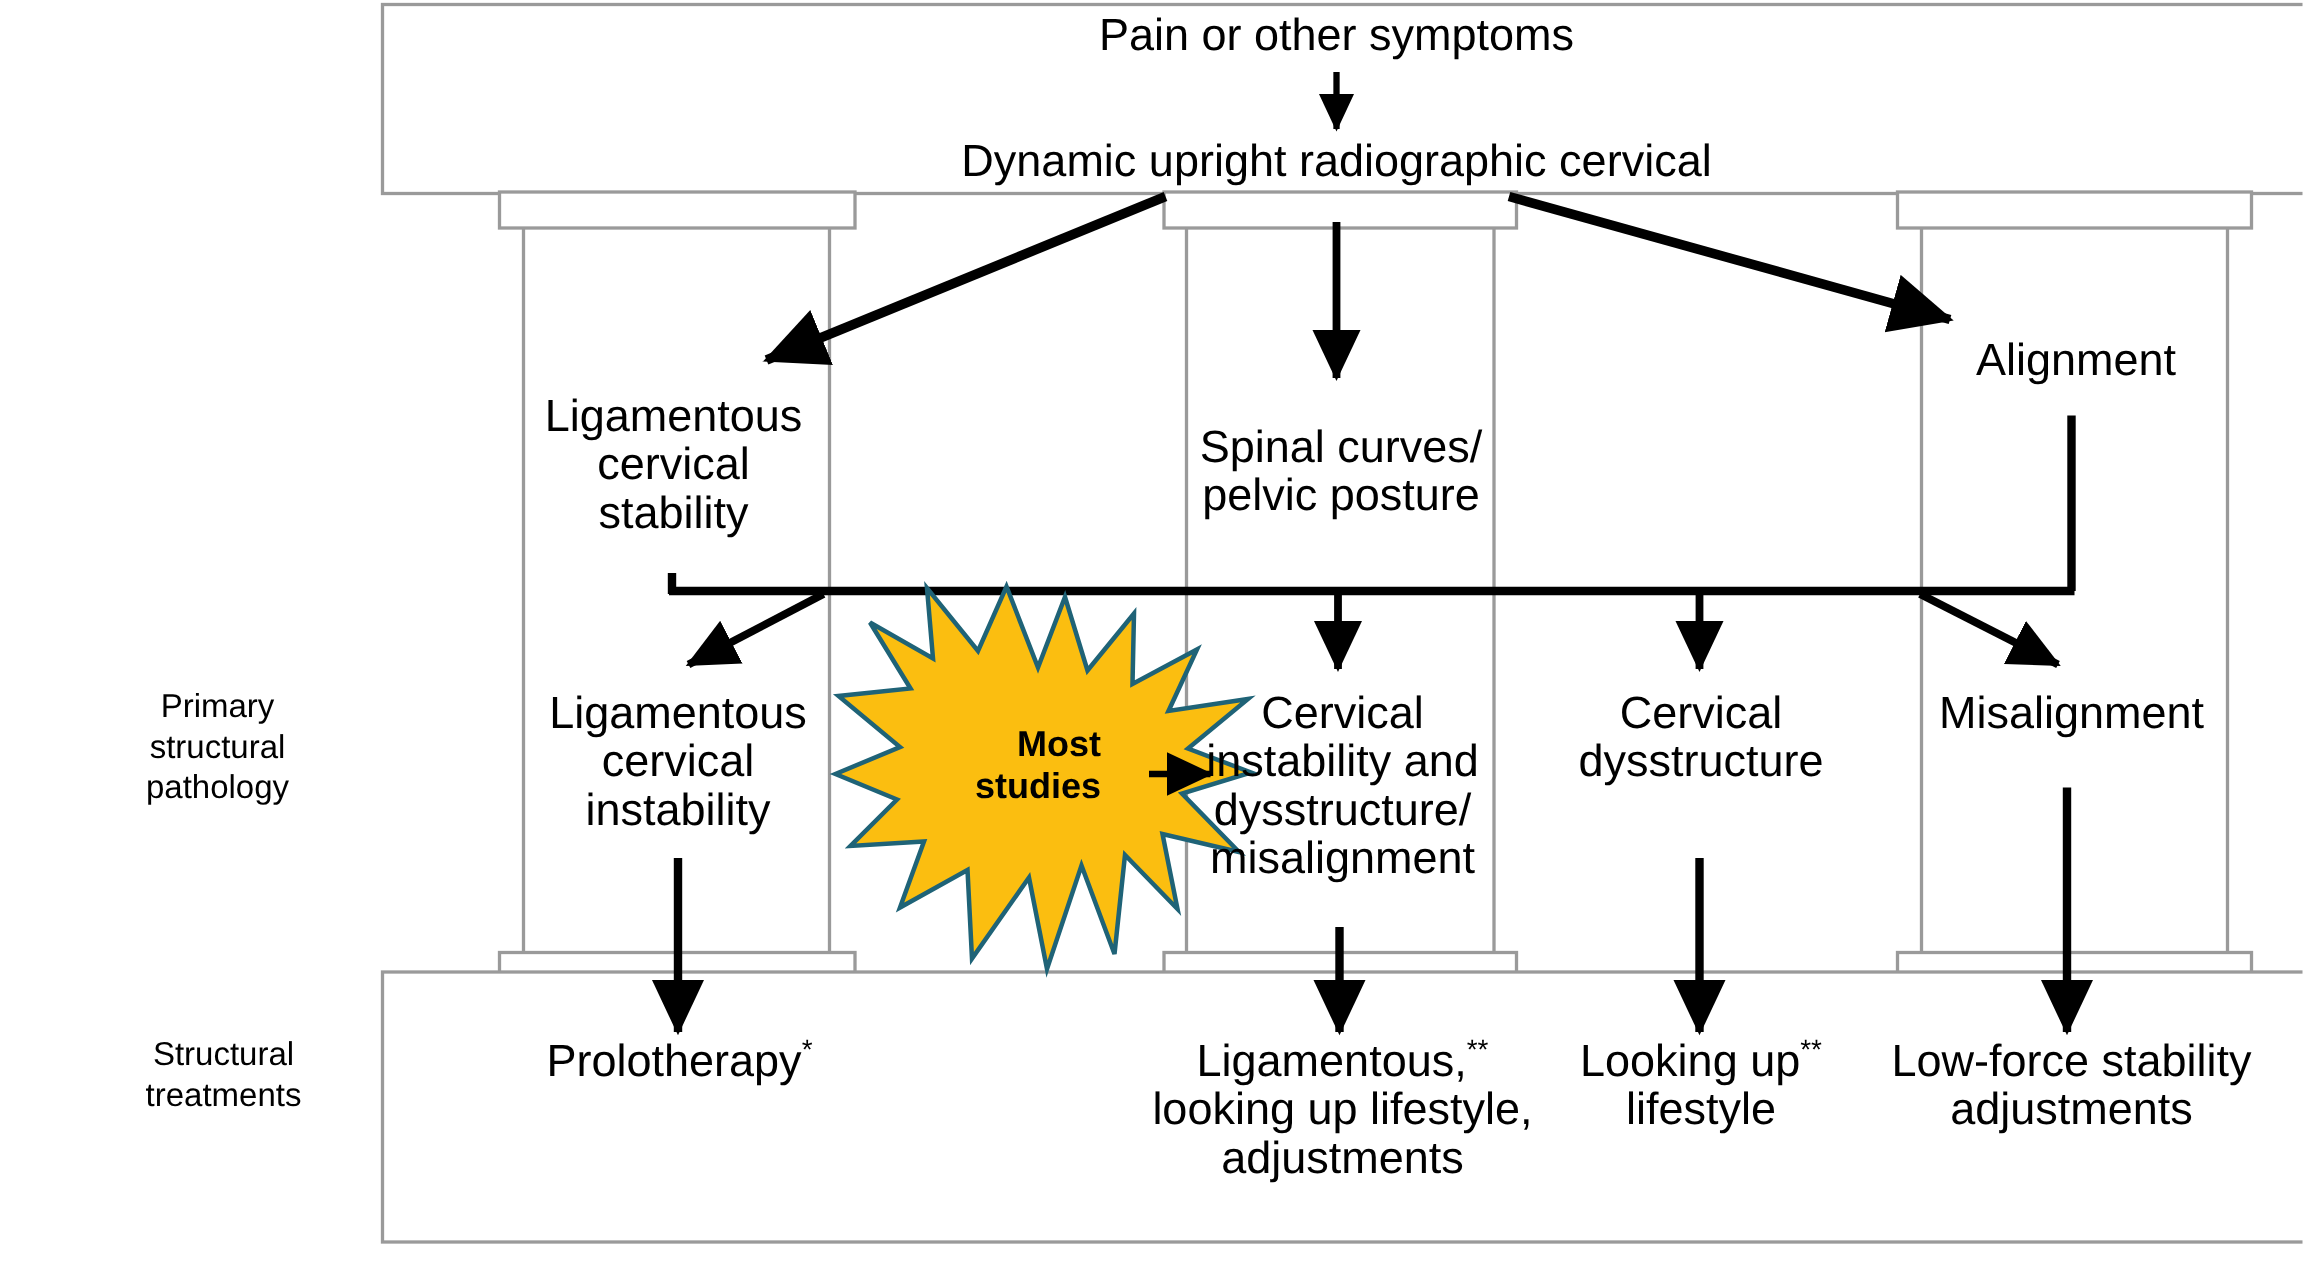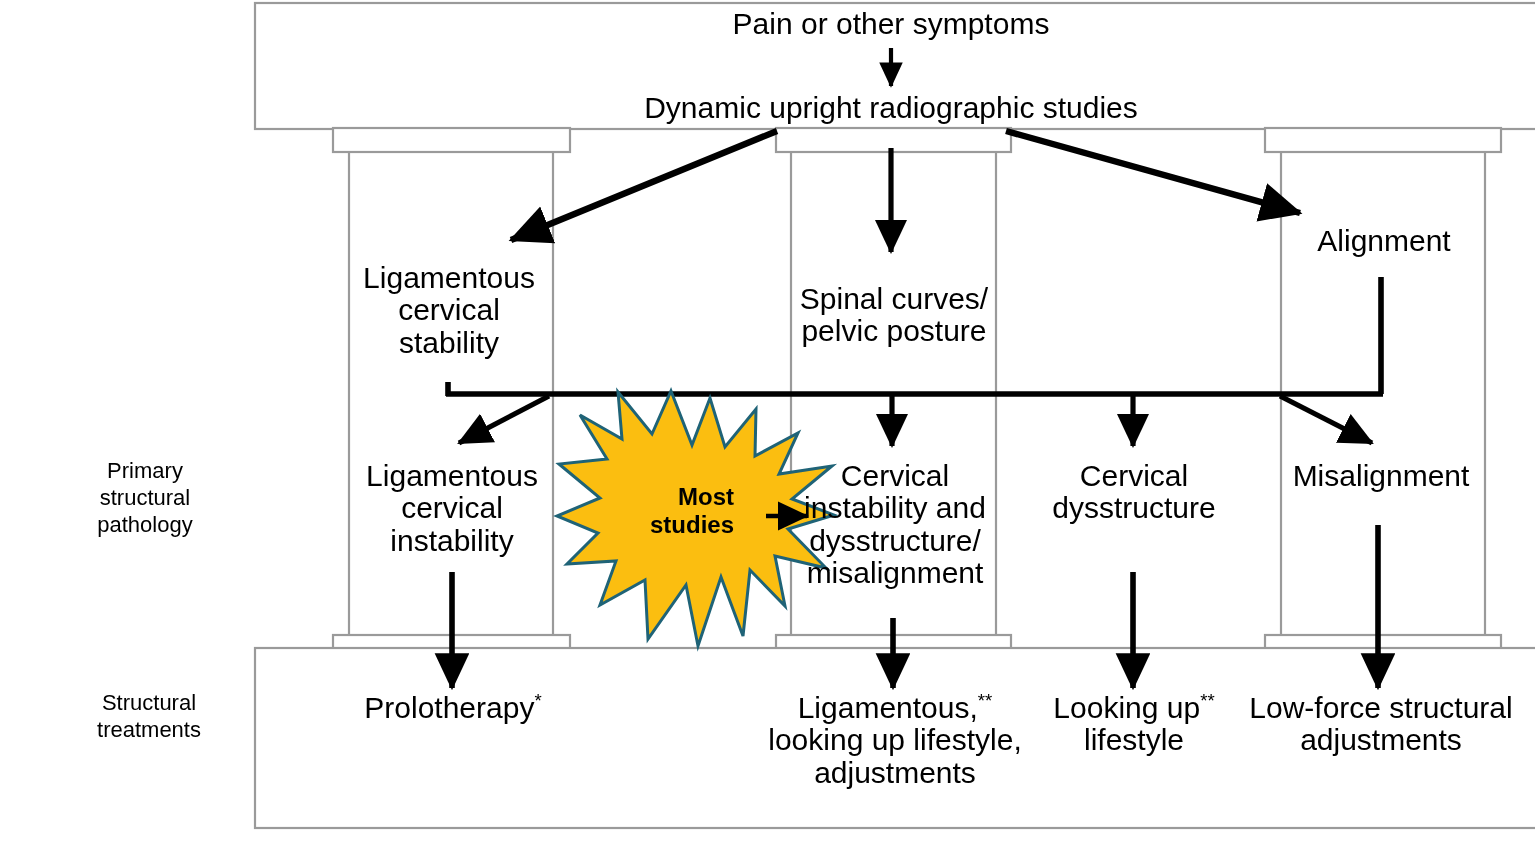--- a/index.html
+++ b/index.html
@@ -126,21 +126,21 @@
 
     <g>
       <polygon points="627,391 648,445 666,398 681,447 712,409 711,456 754,433 735,474 788,466 748,499 790,515 744,529 782,568 731,556 741,606 706,570 699,636 677,577 654,646 642,585 604,639 601,580 556,605 572,561 523,564 554,533 513,516 556,498 515,464 563,459 536,415 578,439 574,392 608,434" fill="#FBBE10" stroke="#1F6377" stroke-width="3"></polygon>
     </g>
 
     <line x1="722" y1="516" x2="763" y2="516" stroke="#000" stroke-width="4.4" marker-end="url(#ahs)"></line>
   </svg>
 
   <div class="lbl top-text" style="left:627px;top:8px;width:440px;">Pain or other symptoms</div>
 
-  <div class="lbl top-text" style="left:577px;top:92px;width:540px;">Dynamic upright radiographic studies</div>
+  <div class="lbl top-text" style="left:577px;top:92px;width:540px;">Dynamic upright radiographic cervical</div>
 
   <div class="lbl node-text" style="left:300px;top:262px;width:210px;">Ligamentous
 cervical
 stability</div>
 
   <div class="lbl node-text" style="left:1240px;top:225px;width:200px;">Alignment</div>
 
   <div class="lbl node-text" style="left:740px;top:283px;width:220px;">Spinal curves/
 pelvic posture</div>
 
@@ -162,21 +162,21 @@
 
   <div class="lbl node-text" style="left:296px;top:692px;width:226px;"><span>Prolotherapy</span><span class="sup">*</span><span></span></div>
 
   <div class="lbl node-text" style="left:706px;top:692px;width:290px;"><span>Ligamentous,</span><span class="sup">**</span><span>
 looking up lifestyle,
 adjustments</span></div>
 
   <div class="lbl node-text" style="left:992px;top:692px;width:196px;"><span>Looking up</span><span class="sup">**</span><span>
 lifestyle</span></div>
 
-  <div class="lbl node-text" style="left:1194px;top:692px;width:286px;"><span>Low-force structural</span><span class="sup"></span><span>
+  <div class="lbl node-text" style="left:1194px;top:692px;width:286px;"><span>Low-force stability</span><span class="sup"></span><span>
 adjustments</span></div>
 
   <div class="lbl side-label" style="left:6px;top:458px;width:190px;">Primary
 structural
 pathology</div>
 
   <div class="lbl side-label" style="left:6px;top:690px;width:198px;">Structural
 treatments</div>
 
 </div>

